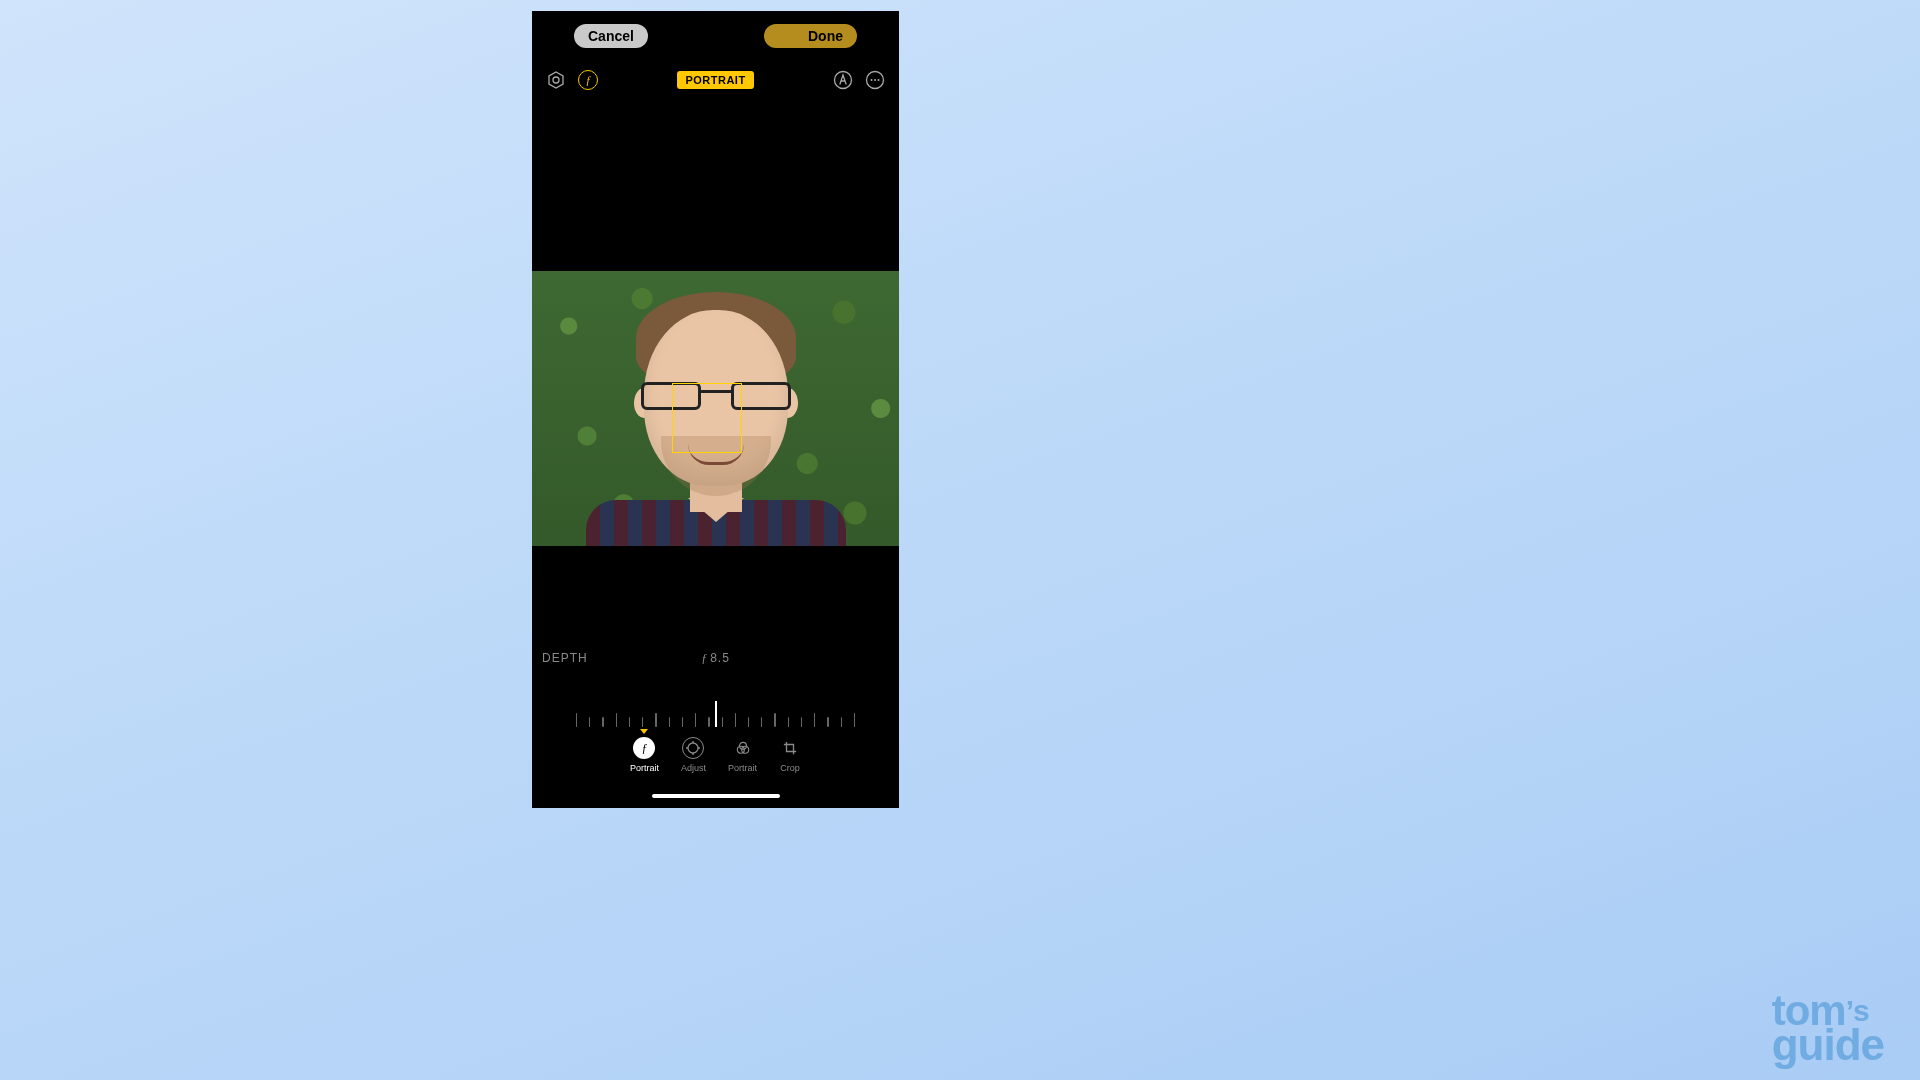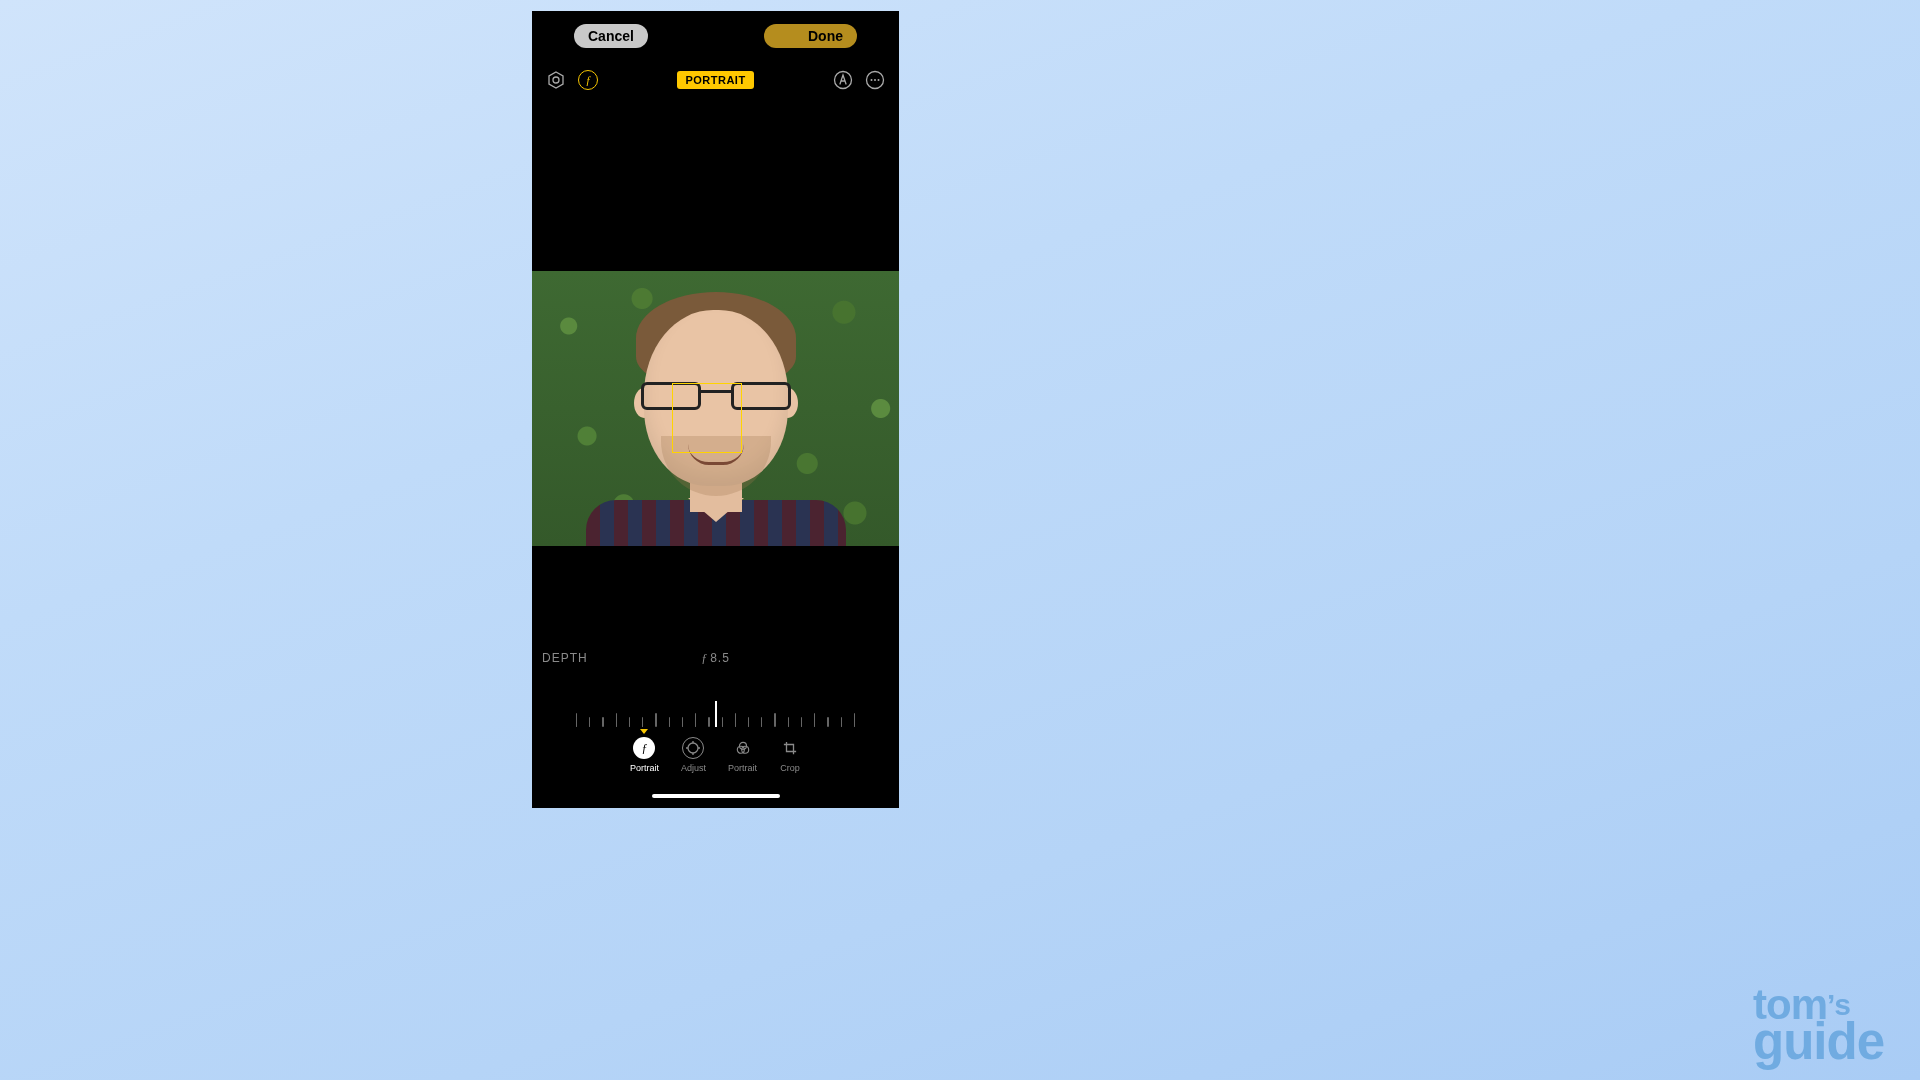--- a/index.html
+++ b/index.html
@@ -254,21 +254,21 @@
     position: absolute;
     right: 36px; bottom: 18px;
     color: #70abe1;
     font-weight: 800;
     line-height: 0.78;
     user-select:none;
     margin-left:44px;
   }
   .watermark .l1 { font-size: 42px; letter-spacing: -1px; }
   .watermark .ap { font-size: 30px; vertical-align: 4px; }
-  .watermark .l2 { font-size: 51px; letter-spacing: -1px; }
+  .watermark .l2 { font-size: 44px; letter-spacing: -1px; }
 </style>
 </head>
 <body>
 
 <div class="page">
 
   <div class="phone">
 
     <div class="top-actions">
       <div class="pill cancel">Cancel</div>

